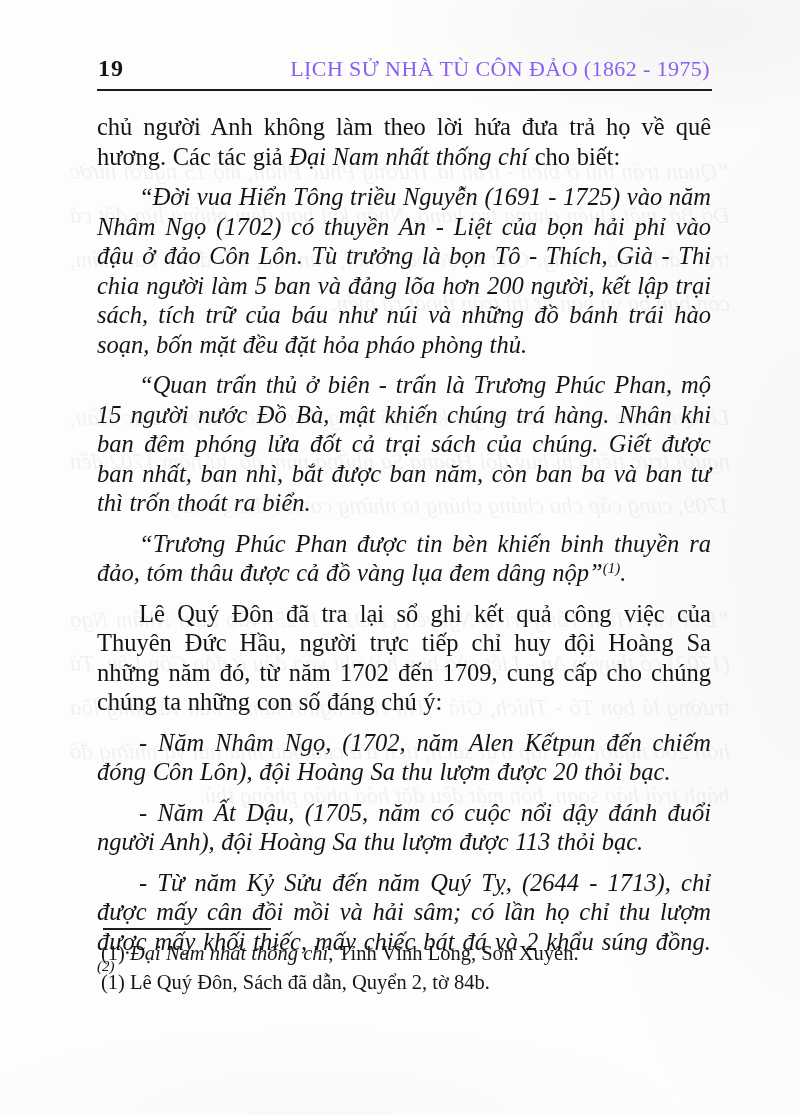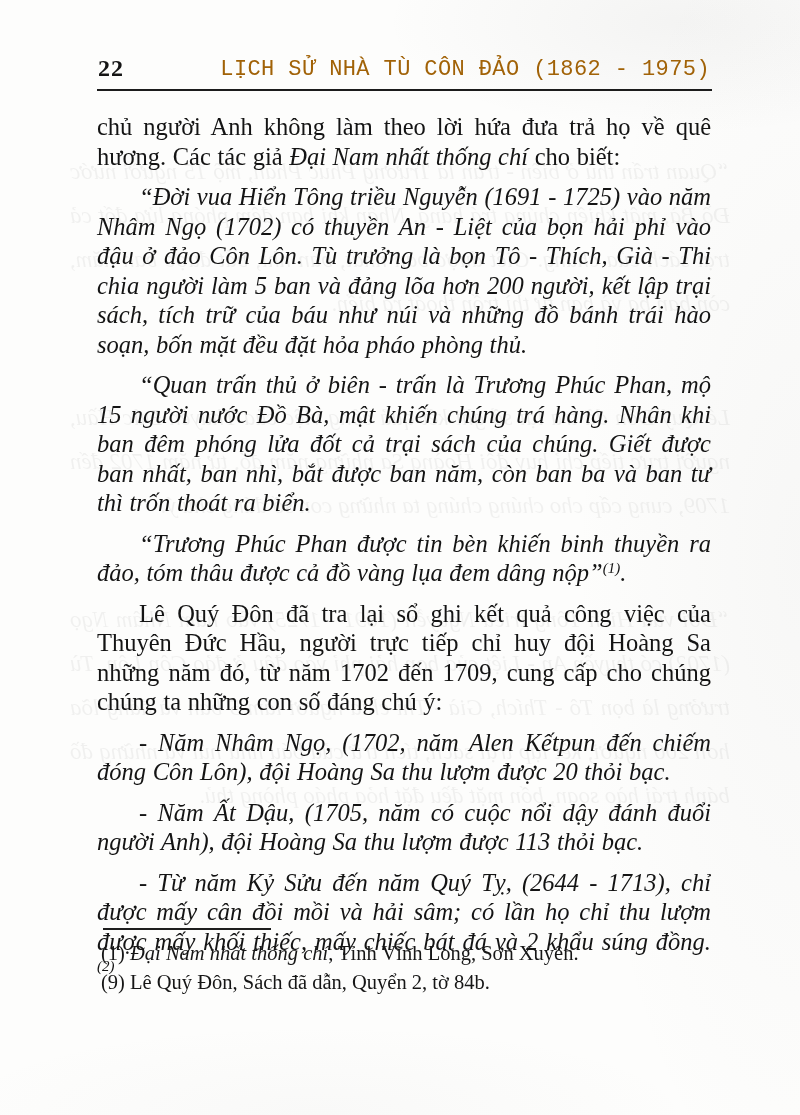--- a/index.html
+++ b/index.html
@@ -40,22 +40,22 @@
 
   .header{
     position:absolute;top:55px;left:98px;right:90px;
     display:flex;justify-content:space-between;align-items:flex-end;
     z-index:2;
   }
   .page-num{
     font-size:24px;font-weight:bold;letter-spacing:1px;
   }
   .header-title{
-    font-family:Liberation Mono, monospace;
-    font-size:22px;letter-spacing:.4px;color:#a16207;
+    font-family:Liberation Serif, serif;
+    font-size:22px;letter-spacing:.4px;color:#8b5cf6;
     white-space:nowrap;
   }
   .header-rule{
     position:absolute;top:89px;left:97px;right:88px;height:2px;
     background:#1c1c1c;z-index:2;
   }
 
   .content{
     position:absolute;top:112px;left:97px;width:614px;
     text-align:justify;
@@ -91,21 +91,21 @@
 
 <div class="page">
 
   <div class="ghost" aria-hidden="true">
     <span>“Quan trấn thủ ở biên - trấn là Trương Phúc Phan, mộ 15 người nước Đồ Bà, mật khiến chúng trá hàng. Nhân khi ban đêm phóng lửa đốt cả trại sách của chúng. Giết được ban nhất, ban nhì, bắt được ban năm, còn ban ba và ban tư thì trốn thoát ra biển.</span>
     <span>Lê Quý Đôn đã tra lại sổ ghi kết quả công việc của Thuyên Đức Hầu, người trực tiếp chỉ huy đội Hoàng Sa những năm đó, từ năm 1702 đến 1709, cung cấp cho chúng chúng ta những con số đáng chú ý:</span>
     <span>“Đời vua Hiển Tông triều Nguyễn (1691 - 1725) vào năm Nhâm Ngọ (1702) có thuyền An - Liệt của bọn hải phỉ vào đậu ở đảo Côn Lôn. Tù trưởng là bọn Tô - Thích, Già - Thi chia người làm 5 ban và đảng lõa hơn 200 người, kết lập trại sách, tích trữ của báu như núi và những đồ bánh trái hào soạn, bốn mặt đều đặt hỏa pháo phòng thủ.</span>
   </div>
 
   <div class="header">
-    <span class="page-num">22</span>
+    <span class="page-num">19</span>
     <span class="header-title">LỊCH SỬ NHÀ TÙ CÔN ĐẢO (1862 - 1975)</span>
   </div>
   <div class="header-rule"></div>
 
   <div class="content">
 
     <p><span>chủ người Anh không làm theo lời hứa đưa trả họ về quê hương. Các tác giả </span><span class="em">Đại Nam nhất thống chí</span><span> cho biết:</span></p>
 
     <p class="quote indent">“Đời vua Hiển Tông triều Nguyễn (1691 - 1725) vào năm Nhâm Ngọ (1702) có thuyền An - Liệt của bọn hải phỉ vào đậu ở đảo Côn Lôn. Tù trưởng là bọn Tô - Thích, Già - Thi chia người làm 5 ban và đảng lõa hơn 200 người, kết lập trại sách, tích trữ của báu như núi và những đồ bánh trái hào soạn, bốn mặt đều đặt hỏa pháo phòng thủ.</p>
 
@@ -119,16 +119,16 @@
 
     <p class="quote indent">- Năm Ất Dậu, (1705, năm có cuộc nổi dậy đánh đuổi người Anh), đội Hoàng Sa thu lượm được 113 thỏi bạc.</p>
 
     <p class="quote indent"><span>- Từ năm Kỷ Sửu đến năm Quý Tỵ, (2644 - 1713), chỉ được mấy cân đồi mồi và hải sâm; có lần họ chỉ thu lượm được mấy khối thiếc, mấy chiếc bát đá và 2 khẩu súng đồng.</span><span class="sup">(2)</span></p>
 
   </div>
 
   <div class="footnotes">
     <div class="footnote-rule"></div>
     <p class="footnote"><span>(1) </span><span class="em">Đại Nam nhất thống chí</span><span>, Tỉnh Vĩnh Long, Sơn Xuyên.</span></p>
-    <p class="footnote">(9) Lê Quý Đôn, Sách đã dẫn, Quyển 2, tờ 84b.</p>
+    <p class="footnote">(1) Lê Quý Đôn, Sách đã dẫn, Quyển 2, tờ 84b.</p>
   </div>
 
 </div>
 
 </body></html>

